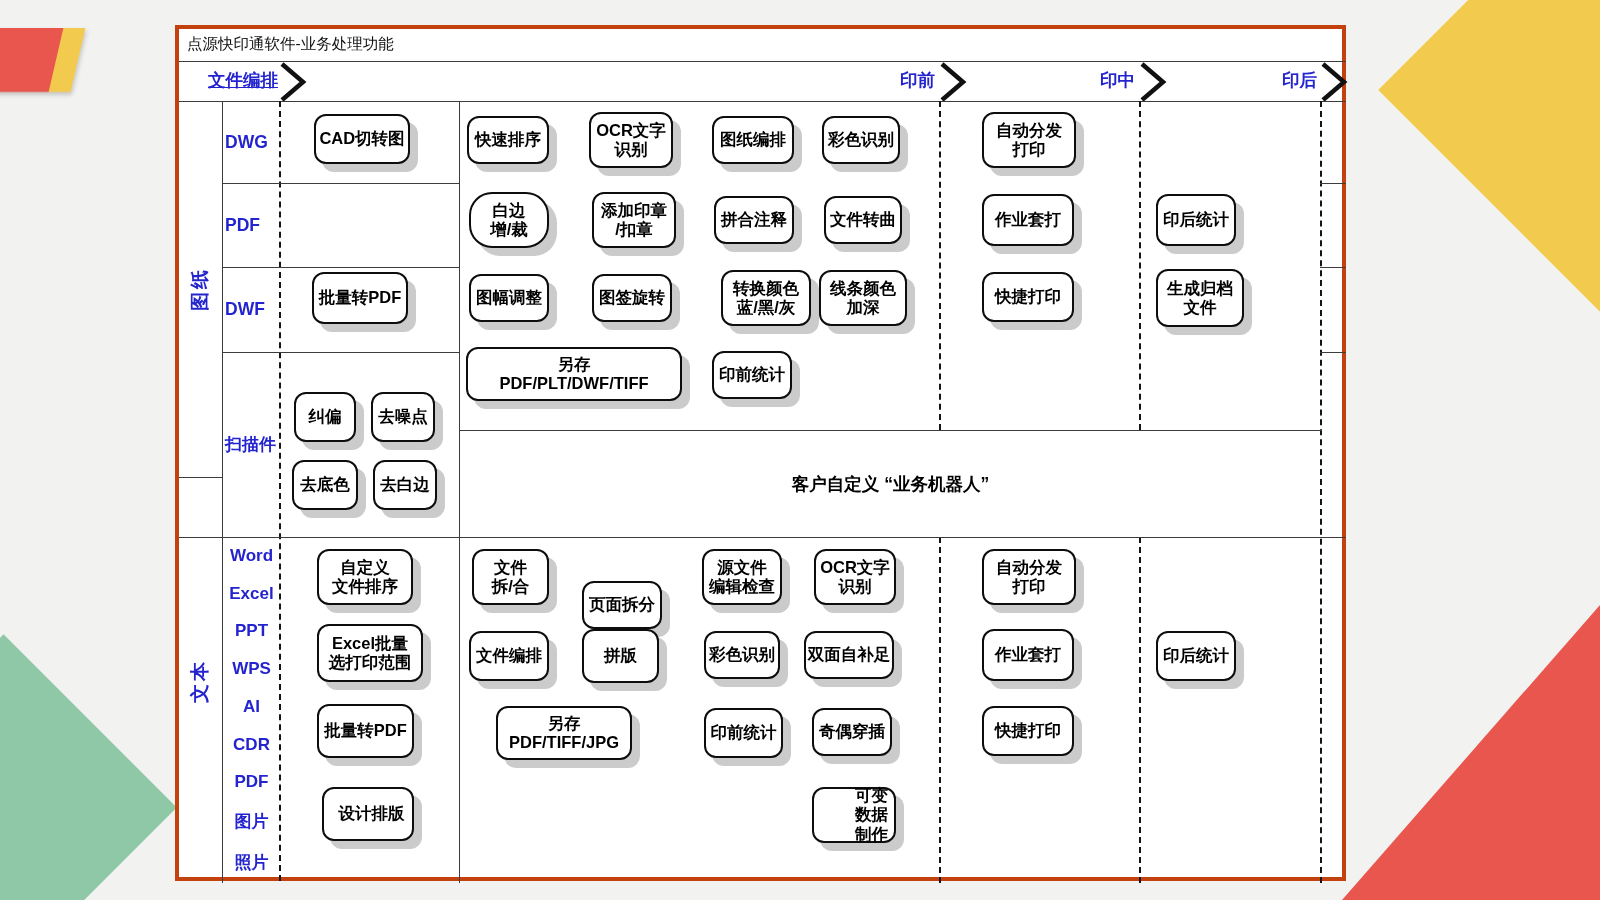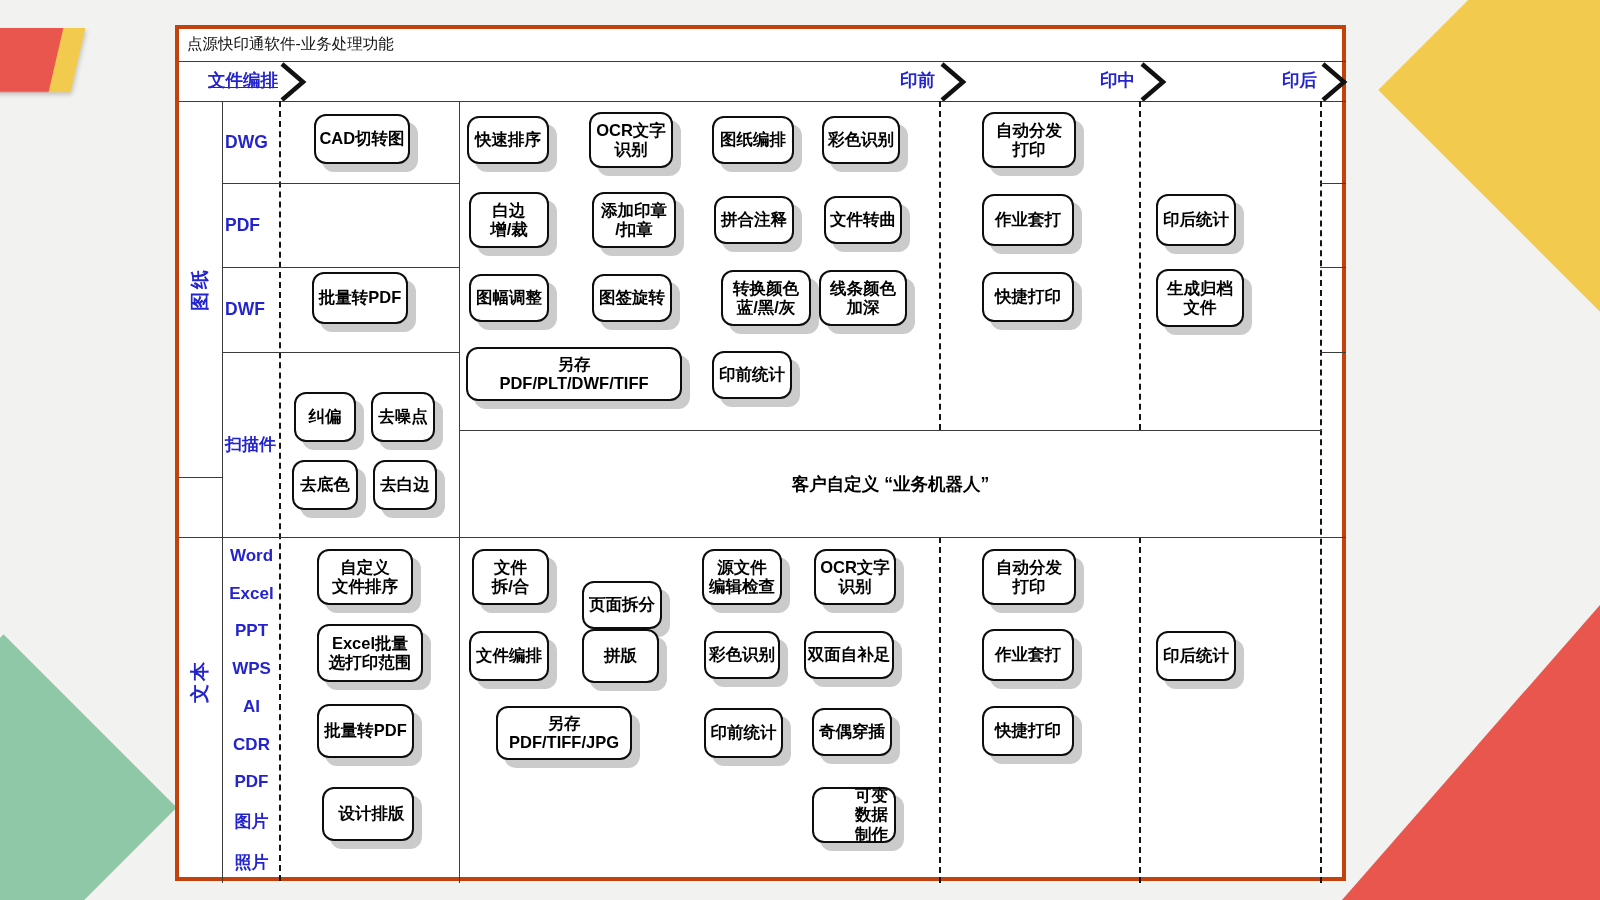--- a/index.html
+++ b/index.html
@@ -132,21 +132,21 @@
   <div class="btn" style="left:115px;top:363px;width:62px;height:50px;">纠偏</div>
   <div class="btn" style="left:192px;top:363px;width:64px;height:50px;">去噪点</div>
   <div class="btn" style="left:113px;top:431px;width:66px;height:50px;">去底色</div>
   <div class="btn" style="left:194px;top:431px;width:64px;height:50px;">去白边</div>
 
   <div class="btn" style="left:288px;top:87px;width:82px;height:48px;">快速排序</div>
   <div class="btn" style="left:410px;top:83px;width:84px;height:56px;">OCR文字
 识别</div>
   <div class="btn" style="left:533px;top:87px;width:82px;height:48px;">图纸编排</div>
   <div class="btn" style="left:643px;top:87px;width:78px;height:48px;">彩色识别</div>
-  <div class="btn" style="left:290px;top:163px;width:80px;height:56px;">白边
+  <div class="btn" style="left:290px;top:163px;width:80px;height:56px;border-radius:23px;">白边
 增/裁</div>
   <div class="btn" style="left:413px;top:163px;width:84px;height:56px;">添加印章
 /扣章</div>
   <div class="btn" style="left:535px;top:167px;width:80px;height:48px;">拼合注释</div>
   <div class="btn" style="left:645px;top:167px;width:78px;height:48px;">文件转曲</div>
   <div class="btn" style="left:290px;top:245px;width:80px;height:48px;">图幅调整</div>
   <div class="btn" style="left:413px;top:245px;width:80px;height:48px;">图签旋转</div>
   <div class="btn" style="left:542px;top:241px;width:90px;height:56px;">转换颜色
 蓝/黑/灰</div>
   <div class="btn" style="left:640px;top:241px;width:88px;height:56px;">线条颜色

